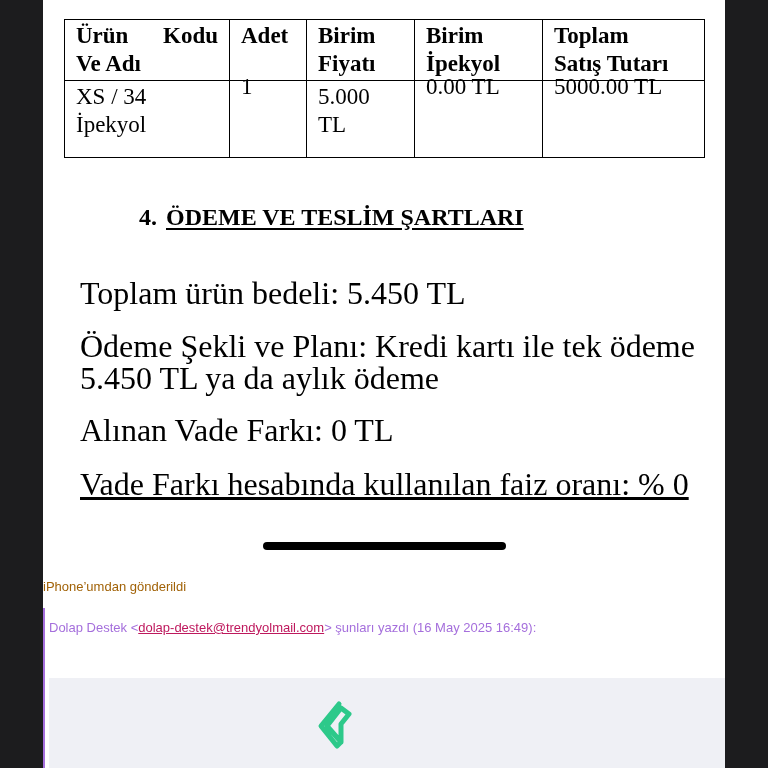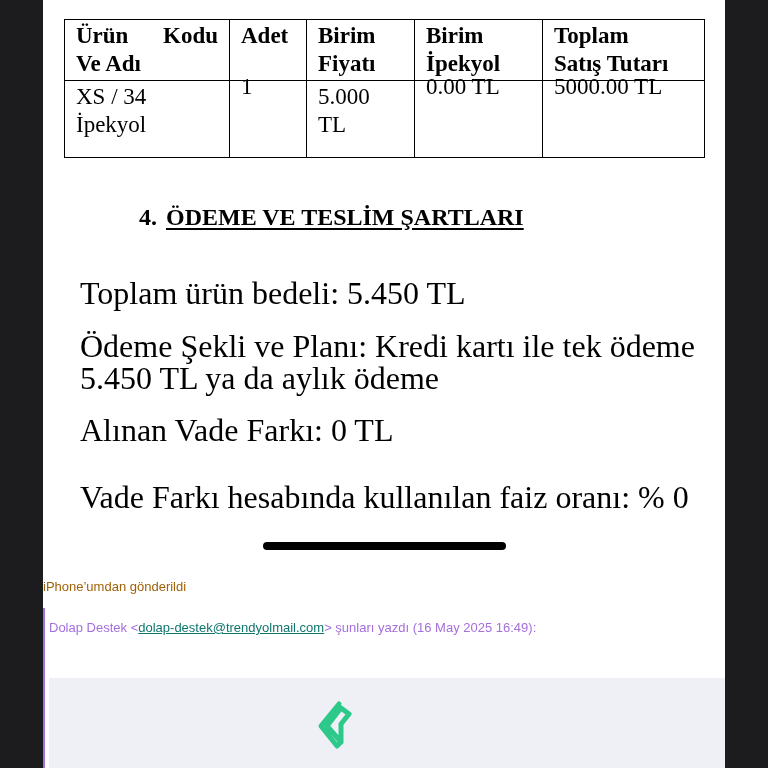--- a/index.html
+++ b/index.html
@@ -18,21 +18,21 @@
   td.mid { vertical-align:middle; padding-top:0; }
   td.mid span { position:relative; top:-10px; }
   h2.section { position:absolute; left:96px; top:204px; margin:0; font-size:24px; font-weight:bold; }
   h2.section .num { margin-right:9px; }
   h2.section .title { text-decoration:underline; text-underline-offset:3px; }
   .para { position:absolute; left:21px; width:645px; font-size:32px; line-height:32px; margin:16px; }
   .home-bar { position:absolute; left:220px; top:542px; width:243px; height:8px; border-radius:4px; background:#000; }
   .sent { position:absolute; left:0; top:579px; font-size:13px; color:#a16207; }
   .quote { position:absolute; left:0; top:608px; width:682px; height:160px; border-left:2px solid #a56fdc; }
   .quote-header { position:absolute; left:4px; top:12px; font-size:13px; color:#a56fdc; white-space:nowrap; }
-  .quote-header a { color:#0f766e; text-decoration:underline; }
+  .quote-header a { color:#be185d; text-decoration:underline; }
   .logo-area { position:absolute; left:4px; top:70px; width:676px; height:100px; background:#eff0f5; }
   .logo { position:absolute; left:266px; top:20px; display:flex; align-items:flex-end; }
   .logo-text { font-family:"Liberation Sans", sans-serif; font-weight:bold; font-size:40px; color:#2dc98a; letter-spacing:-1px; line-height:40px; margin-left:-4px; }
 </style>
 </head>
 <body>
 
 <div class="page">
   <div class="doc">
     <table class="items">
@@ -77,21 +77,21 @@
       </tbody>
     </table>
 
     <h2 class="section">
       <span class="num">4.</span><span class="title">ÖDEME VE TESLİM ŞARTLARI</span>
     </h2>
 
     <p class="para" style="top:261px;">Toplam ürün bedeli: 5.450 TL</p>
     <p class="para" style="top:314px;">Ödeme Şekli ve Planı: Kredi kartı ile tek ödeme 5.450 TL ya da aylık ödeme</p>
     <p class="para" style="top:398px;">Alınan Vade Farkı: 0 TL</p>
-    <p class="para" style="top:465px;">Vade Farkı hesabında kullanılan faiz oranı: % 0</p>
+    <p class="para" style="top:452px;text-decoration:underline;">Vade Farkı hesabında kullanılan faiz oranı: % 0</p>
 
     <div class="home-bar"></div>
   </div>
 
   <div class="sent">iPhone’umdan gönderildi</div>
 
   <div class="quote">
     <div class="quote-header">
       <span>Dolap Destek &lt;</span><a>dolap-destek@trendyolmail.com</a><span>&gt; şunları yazdı (16 May 2025 16:49):</span>
     </div>

